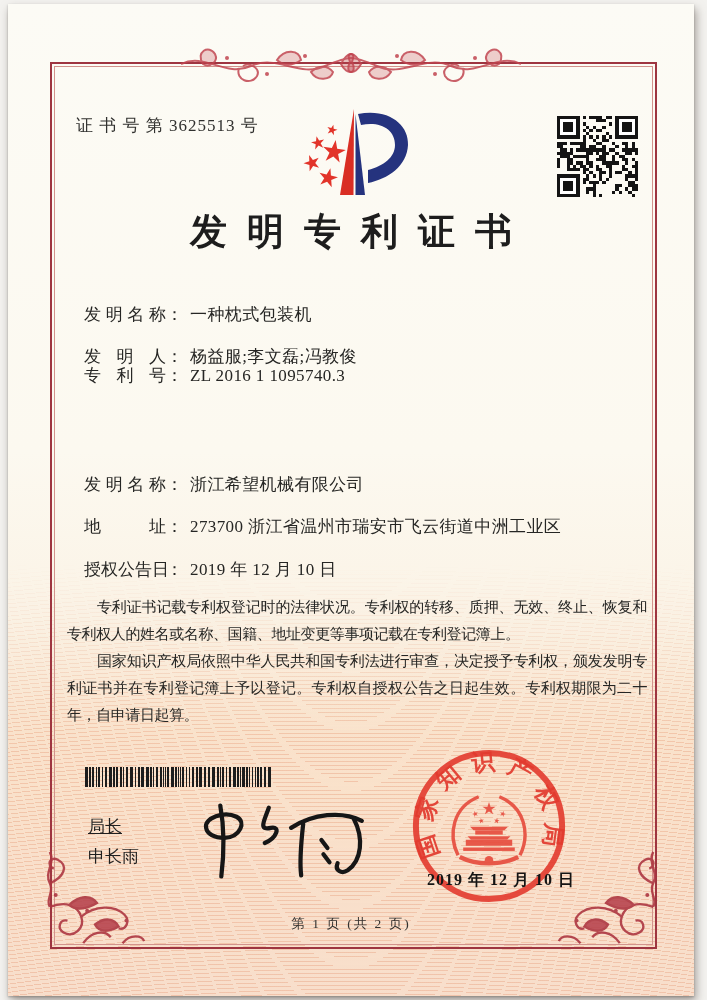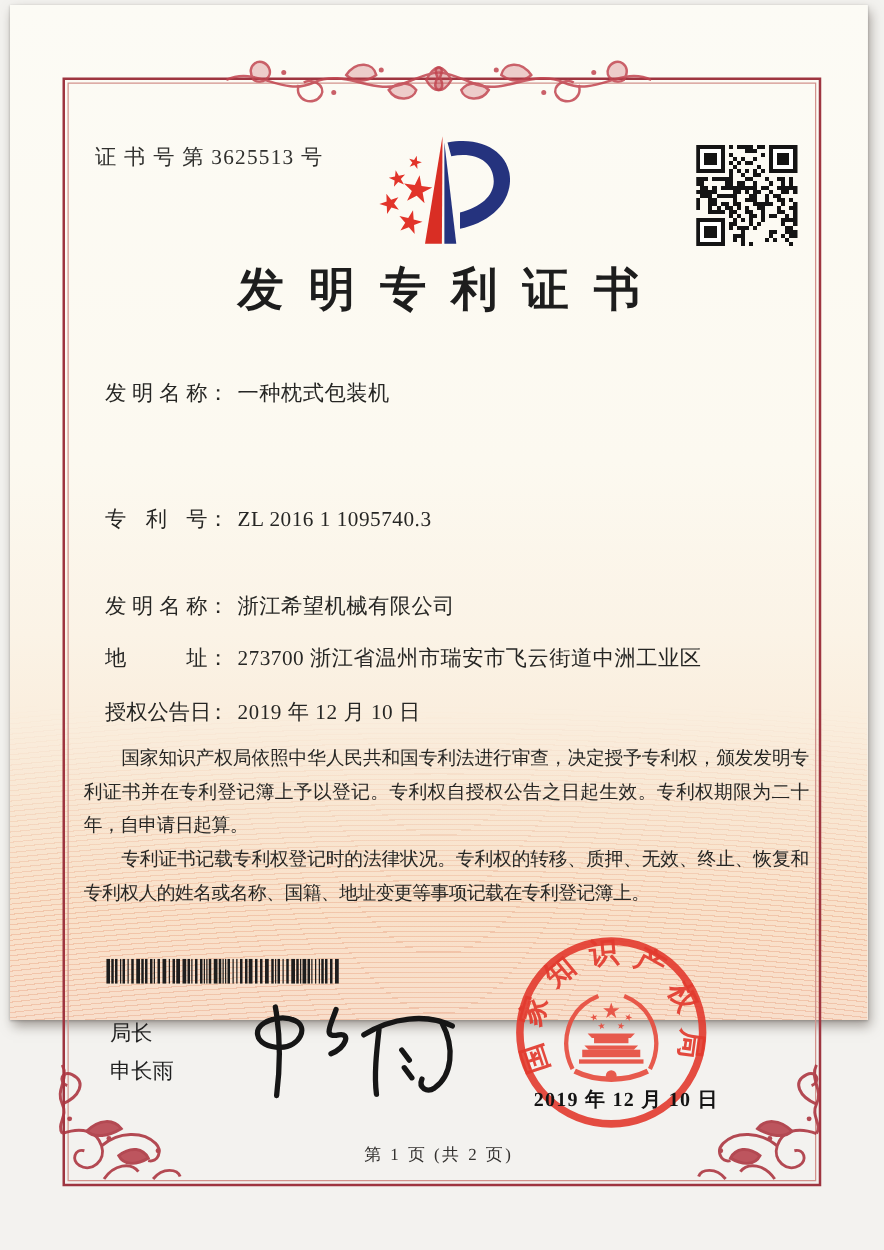--- a/index.html
+++ b/index.html
@@ -2,21 +2,21 @@
 <html><head>
 <meta charset="utf-8">
 <style>
   html,body{margin:0;padding:0;}
   body{
     width:707px;height:1000px;position:relative;overflow:hidden;
     background:#f3f2ef;
     font-family:"Liberation Serif", serif;
   }
   .paper{
-    position:absolute;left:8px;top:4px;width:686px;height:812px;
+    position:absolute;left:8px;top:4px;width:686px;height:992px;
     background:linear-gradient(180deg,#fcfbf5 0%,#fcf9f0 45%,#fbf3e6 62%,#f9e9d6 78%,#f7e0ca 100%);
     box-shadow:2px 5px 9px rgba(95,85,78,.55), 0 1px 2px rgba(0,0,0,.25);
   }
   
   .guilloche{
     position:absolute;left:0;right:0;top:560px;bottom:0;pointer-events:none;
     background:
       repeating-radial-gradient(1600px 1050px at 50% 1500px,
         rgba(224,133,94,.30) 0 1.3px, rgba(224,133,94,0) 1.3px 6.2px),
       linear-gradient(180deg, rgba(250,230,210,0) 0, rgba(249,224,200,.85) 170px, #f8decb 100%);
@@ -38,21 +38,21 @@
          letter-spacing:20px;text-indent:20px;color:#1d1d1d;white-space:nowrap;}
   .row{position:absolute;left:76px;height:24px;font-size:17px;color:#262624;white-space:nowrap;}
   .row .lab{display:inline-block;width:82px;text-align:justify;text-align-last:justify;vertical-align:bottom;}
   .row .val{margin-left:7px;letter-spacing:.4px;}
   .row .second{position:absolute;left:232px;top:0;}
   .row .second .lab2{display:inline-block;}
   .paras{left:59px;top:590px;width:580px;font-size:15px;line-height:27px;
          color:#262624;text-align:justify;letter-spacing:-0.4px;}
   .paras p{margin:0;text-indent:2em;}
   .barcode{left:77px;top:763px;width:187px;height:20px;}
-  .director-title{left:80px;top:811px;font-size:17px;color:#1f1f1f;}
+  .director-title{left:80px;top:811px;font-size:17px;color:#1f1f1f;text-decoration:underline;}
   .director-name{left:80px;top:841px;font-size:17px;color:#1f1f1f;}
   .signature{left:186px;top:789px;width:182px;height:94px;}
   .seal{left:395px;top:736px;width:172px;height:172px;}
   .seal-date{left:419px;top:866px;font-size:16px;font-weight:700;color:#141414;letter-spacing:1px;white-space:nowrap;}
   .footer{left:0;right:0;top:911px;text-align:center;font-size:13.5px;color:#33312f;letter-spacing:2px;}
   .top-ornament{left:173px;top:30px;width:340px;height:58px;}
   .fl-left{left:32px;top:840px;width:110px;height:110px;}
   .fl-right{left:545px;top:840px;width:110px;height:110px;transform:scaleX(-1);}
   svg{display:block;}
 </style>
@@ -337,36 +337,39 @@
       <rect x="11" y="24" width="1" height="1" fill="#141414"></rect>
       <rect x="13" y="24" width="1" height="1" fill="#141414"></rect>
       <rect x="23" y="24" width="1" height="1" fill="#141414"></rect>
     </svg>
 
   <div class="abs title">发明专利证书</div>
 
   <div class="row" style="top:299px">
     <span class="lab">发明名称</span><span>：</span><span class="val">一种枕式包装机</span>
   </div>
-  <div class="row" style="top:400px">
+  <div class="row" style="top:341px">
+    <span class="lab">发明人</span><span>：</span><span class="val">杨益服;李文磊;冯教俊</span>
+  </div>
+  <div class="row" style="top:360px">
     <span class="lab">专利号</span><span>：</span><span class="val">ZL 2016 1 1095740.3</span>
   </div>
   <div class="row" style="top:469px">
     <span class="lab">发明名称</span><span>：</span><span class="val">浙江希望机械有限公司</span>
   </div>
   <div class="row" style="top:511px">
     <span class="lab">地址</span><span>：</span><span class="val">273700 浙江省温州市瑞安市飞云街道中洲工业区</span>
   </div>
   <div class="row" style="top:554px">
     <span class="lab">授权公告日</span><span>：</span><span class="val">2019 年 12 月 10 日</span>
   </div>
 
   <div class="abs paras">
+    <p>专利证书记载专利权登记时的法律状况。专利权的转移、质押、无效、终止、恢复和专利权人的姓名或名称、国籍、地址变更等事项记载在专利登记簿上。</p>
     <p>国家知识产权局依照中华人民共和国专利法进行审查，决定授予专利权，颁发发明专利证书并在专利登记簿上予以登记。专利权自授权公告之日起生效。专利权期限为二十年，自申请日起算。</p>
-    <p>专利证书记载专利权登记时的法律状况。专利权的转移、质押、无效、终止、恢复和专利权人的姓名或名称、国籍、地址变更等事项记载在专利登记簿上。</p>
   </div>
 
   <svg id="bars" class="abs barcode" viewBox="0 0 187 20" preserveAspectRatio="none">
       <rect x="0" y="0" width="3" height="20" fill="#1d1d1d"></rect>
       <rect x="4" y="0" width="2" height="20" fill="#1d1d1d"></rect>
       <rect x="7" y="0" width="2" height="20" fill="#1d1d1d"></rect>
       <rect x="11" y="0" width="1" height="20" fill="#1d1d1d"></rect>
       <rect x="13" y="0" width="2" height="20" fill="#1d1d1d"></rect>
       <rect x="17" y="0" width="1" height="20" fill="#1d1d1d"></rect>
       <rect x="20" y="0" width="2" height="20" fill="#1d1d1d"></rect>

